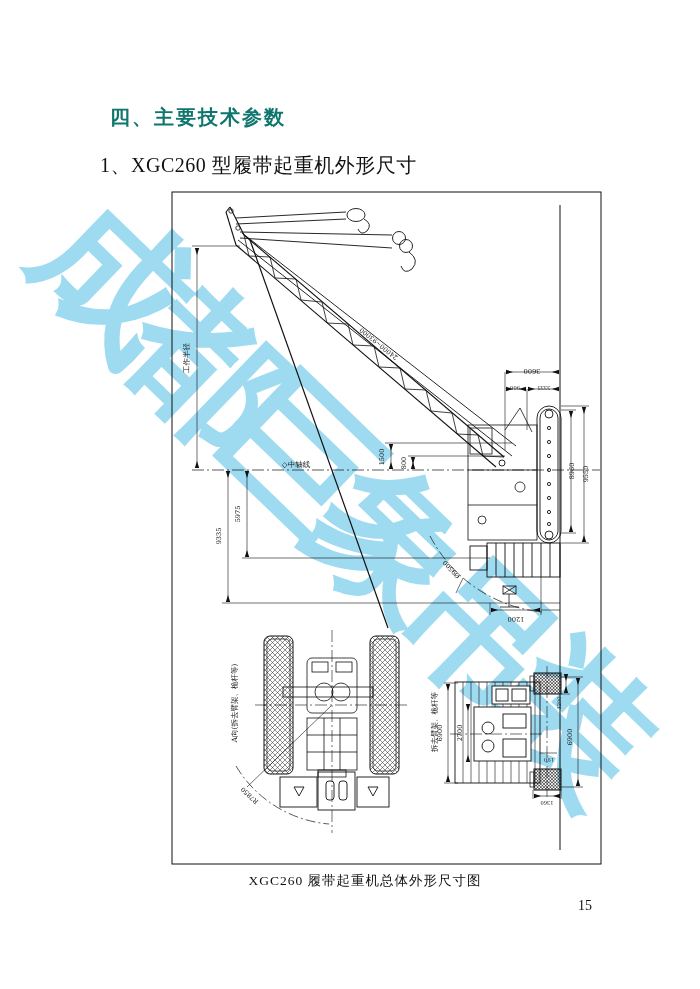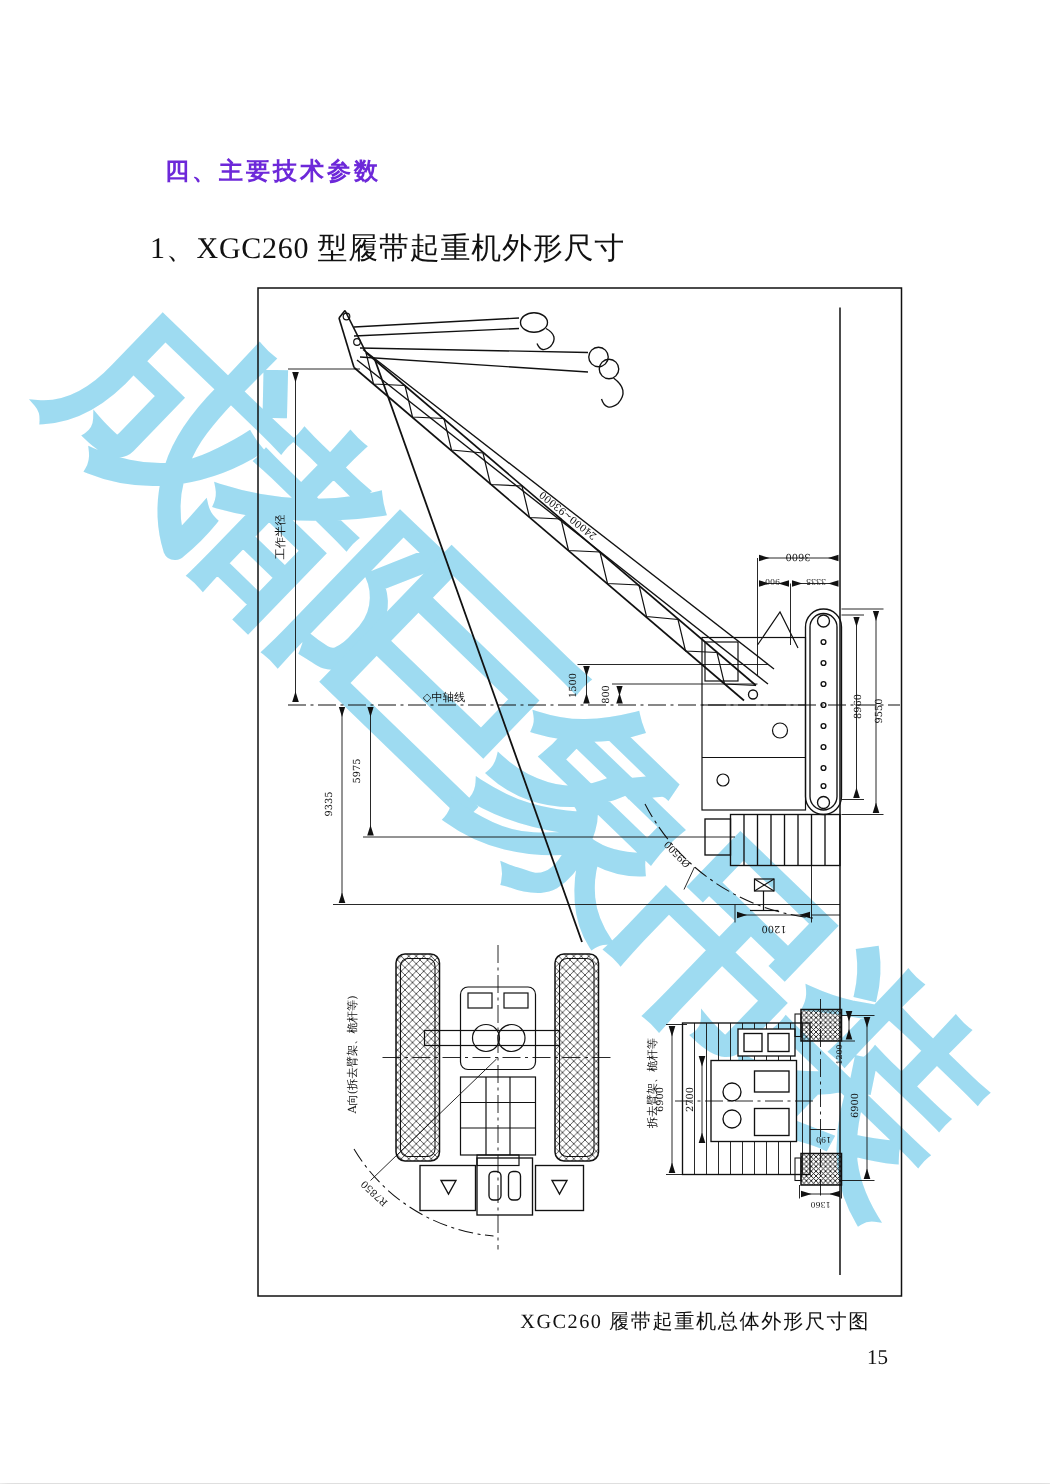--- a/index.html
+++ b/index.html
@@ -2,29 +2,29 @@
 <html><head>
 <meta charset="utf-8">
 <style>
   html,body{margin:0;padding:0;background:#e8e8e8;}
   .page{
     position:relative;width:700px;height:989px;background:#ffffff;
     font-family:"Liberation Serif","DejaVu Serif",serif;overflow:hidden;
     box-shadow:2px 2px 6px rgba(0,0,0,.25);
   }
   .heading{
-    position:absolute;left:110px;top:104px;font-size:16px;font-weight:600;
-    letter-spacing:2px;color:#6d28d9;
+    position:absolute;left:110px;top:104px;font-size:20px;font-weight:600;
+    letter-spacing:2px;color:#0f766e;
   }
   .subheading{
     position:absolute;left:100px;top:152px;font-size:20px;color:#111;
     letter-spacing:0.5px;
   }
   .caption{
-    position:absolute;left:150px;top:872px;width:430px;text-align:right;
+    position:absolute;left:150px;top:872px;width:430px;text-align:center;
     font-size:13.5px;color:#111;letter-spacing:1px;
   }
   .pagenum{
     position:absolute;left:578px;top:898px;font-size:14px;color:#111;
   }
   .watermark{
     position:absolute;left:115px;top:170px;z-index:1;white-space:nowrap;
     font-family:"DejaVu Serif","Liberation Serif",serif;font-weight:bold;
     font-size:150px;letter-spacing:-22px;line-height:150px;
     transform:rotate(44deg);transform-origin:0 0;

